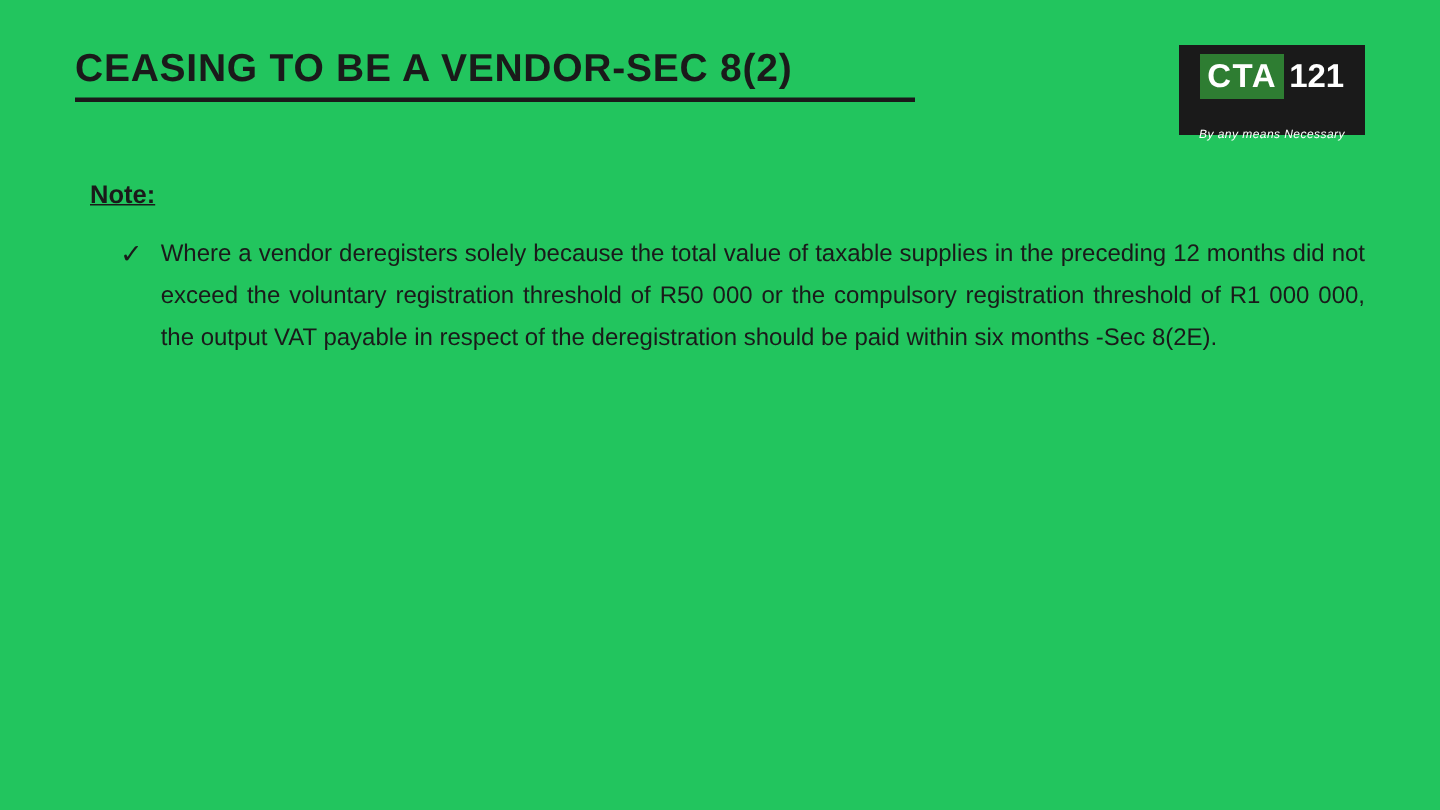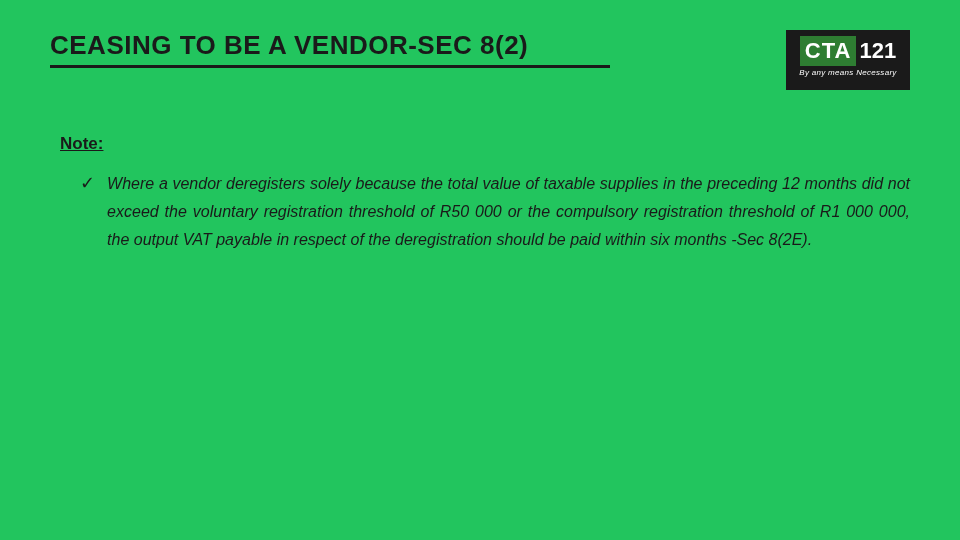--- a/index.html
+++ b/index.html
@@ -86,26 +86,26 @@
       font-size: 22px;
       font-weight: 900;
       font-family: 'Arial Black', 'Arial', sans-serif;
       margin-left: 3px;
     }
 
     .logo-tagline {
       color: #ffffff;
       font-size: 8px;
       font-style: italic;
-      margin-top: 2px;
+      margin-top: 19px;
       letter-spacing: 0.3px;
     }
 
     .content-area {
-      margin-top: 44px;
+      margin-top: 30px;
       padding-left: 10px;
     }
 
     .note-label {
       font-size: 17px;
       font-weight: 900;
       color: #1a1a1a;
       text-decoration: underline;
       margin-bottom: 16px;
       font-family: 'Arial', sans-serif;
@@ -124,21 +124,20 @@
       margin-top: 2px;
       flex-shrink: 0;
     }
 
     .bullet-text {
       font-size: 16px;
       color: #1a1a1a;
       line-height: 1.75;
       text-align: justify;
       font-family: 'Arial', sans-serif;
-      font-style: italic;
     }
   </style>
 </head>
 <body>
 
 <div class="page">
 
   <div class="header-row">
     <div class="title-block">
       <div class="page-title">CEASING TO BE A VENDOR-SEC 8(2)</div>

